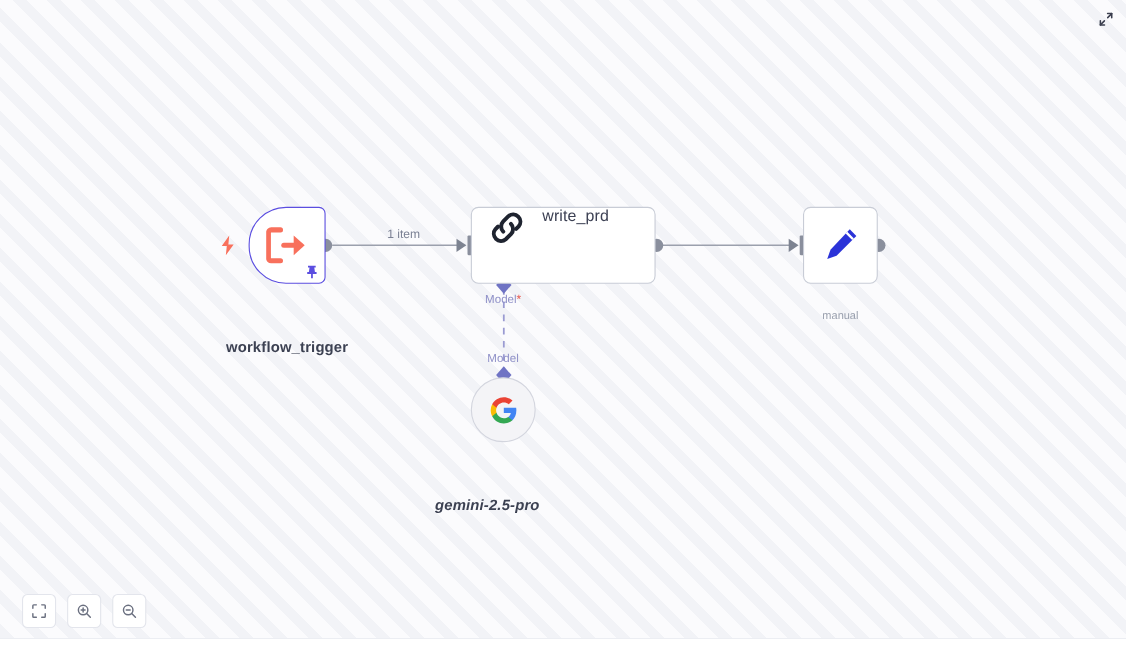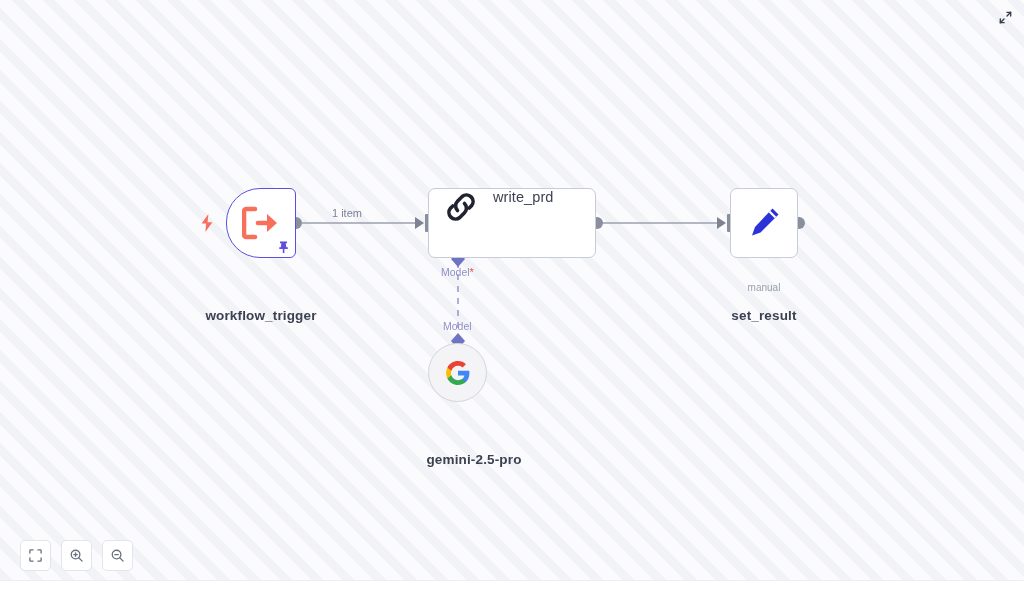--- a/index.html
+++ b/index.html
@@ -90,30 +90,30 @@
     text-align: center;
     font-size: 10px;
     color: #9aa0ae;
     white-space: nowrap;
   }
 
   .cap-trigger { left: 161px; top: 264px; width: 200px; }
   .cap-write   { left: 412px; top: 264px; width: 200px; }
   .cap-set     { left: 664px; top: 264px; width: 200px; }
   .sub-set     { left: 664px; top: 282px; width: 200px; }
-  .cap-gemini  { left: 374px; top: 408px; width: 200px; }
+  .cap-gemini  { left: 343px; top: 408px; width: 200px; font-style: italic; }
 
   
   .edge-label {
     position: absolute;
     font-size: 11px;
     color: #7b8194;
     white-space: nowrap;
   }
-  .lbl-item  { left: 332px; top: 207px; }
+  .lbl-item  { left: 352px; top: 207px; }
   .port-label {
     position: absolute;
     font-size: 10.5px;
     color: #8f90c8;
     white-space: nowrap;
   }
   .lbl-model-top { left: 441px; top: 266px; }
   .lbl-model-bot { left: 443px; top: 320px; }
   .req-star { color: #e8544a; font-size: 11px; }
 
@@ -198,21 +198,20 @@
     <span class="node-inline-label">write_prd</span>
   </div>
   <div class="caption cap-write"></div>
 
   <div class="square-node">
     <svg width="36" height="36" viewBox="0 0 36 36">
       <path d="M26.5 3.5 L32.5 9.5 L14.5 27.5 L6 30.5 L9 22 Z" fill="#2b33d8"></path>
       <path d="M23.5 6.5 L29.5 12.5" stroke="#ffffff" stroke-width="2.2" fill="none"></path>
     </svg>
   </div>
-  <div class="caption cap-set">set_result</div>
   <div class="subcaption sub-set">manual</div>
 
   <div class="circle-node">
     <svg width="26" height="26" viewBox="0 0 48 48">
       <path fill="#4285F4" d="M45.1 24.5c0-1.6-.14-3.14-.4-4.63H24v8.77h11.8c-.5 2.74-2.05 5.06-4.37 6.62v5.5h7.08c4.14-3.82 6.53-9.44 6.53-16.26z"></path>
       <path fill="#34A853" d="M24 46c5.9 0 10.85-1.96 14.47-5.3l-7.08-5.5c-1.96 1.32-4.47 2.1-7.39 2.1-5.68 0-10.5-3.84-12.22-9H4.5v5.68C8.1 41.15 15.47 46 24 46z"></path>
       <path fill="#FBBC05" d="M11.78 28.3A13.2 13.2 0 0 1 11.08 24c0-1.5.26-2.95.7-4.3V14H4.5A21.98 21.98 0 0 0 2 24c0 3.55.85 6.9 2.5 9.98l7.28-5.68z"></path>
       <path fill="#EA4335" d="M24 10.7c3.21 0 6.08 1.1 8.35 3.27l6.26-6.26C34.84 4.17 29.9 2 24 2 15.47 2 8.1 6.85 4.5 14l7.28 5.7c1.72-5.16 6.54-9 12.22-9z"></path>
     </svg>
   </div>

